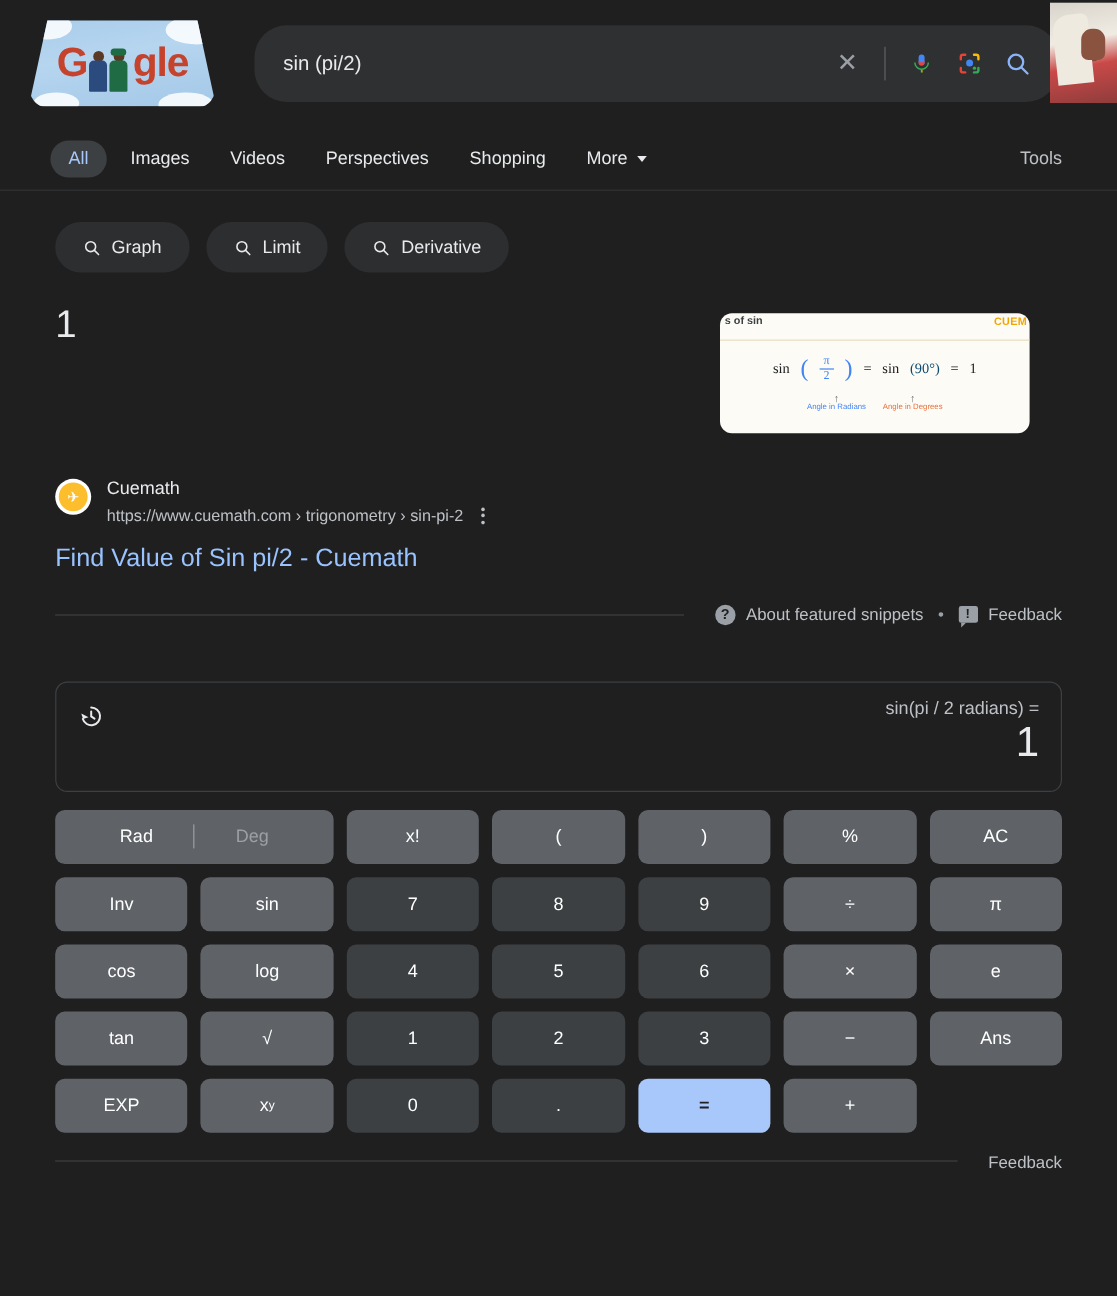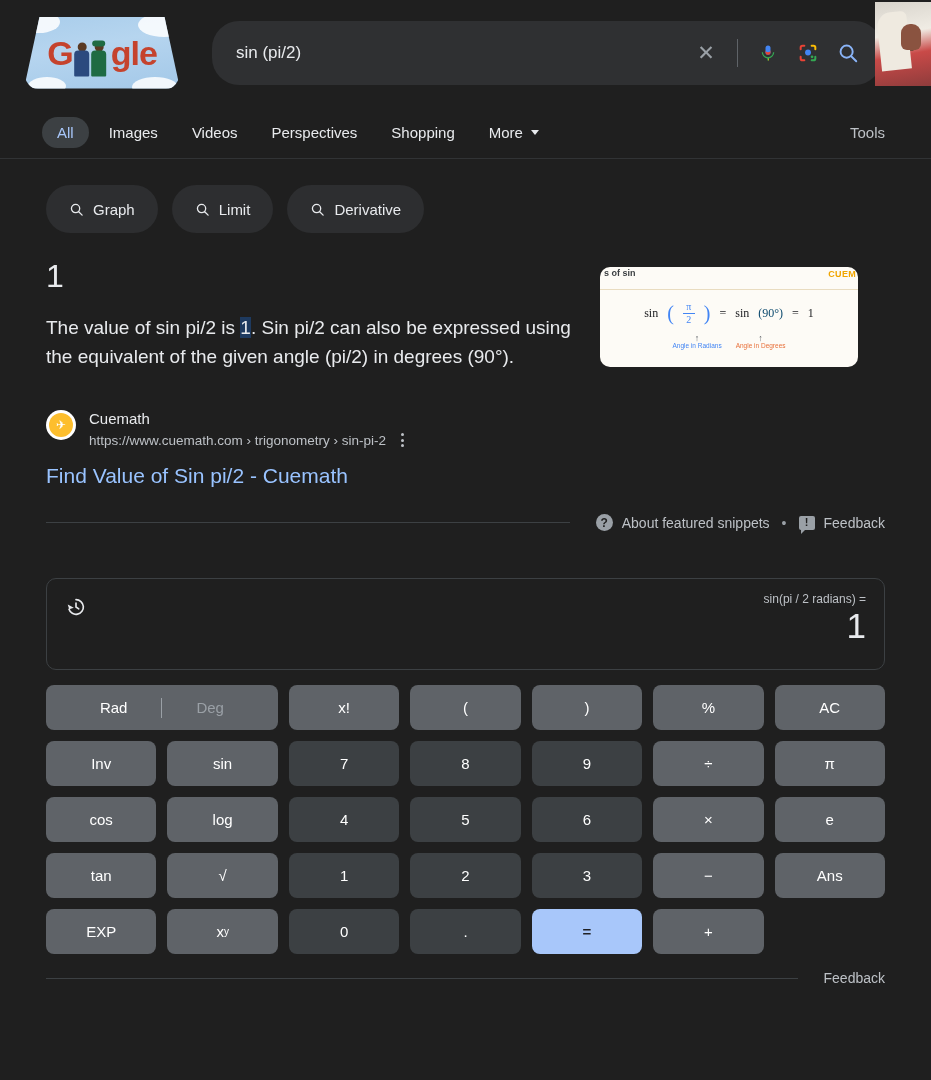--- a/index.html
+++ b/index.html
@@ -197,21 +197,21 @@
   
   .chips {
     display: flex;
     gap: 14px;
     padding: 26px 0 0 46px;
   }
   .chip {
     display: flex;
     align-items: center;
     gap: 9px;
-    height: 48px;
+    height: 42px;
     padding: 0 23px;
     background: #2d2e30;
     border-radius: 24px;
     color: #e8eaed;
     font-size: 15px;
     cursor: pointer;
     white-space: nowrap;
   }
 
   
@@ -365,21 +365,21 @@
     position: relative;
     padding: 13px 18px;
   }
   .hist-icon {
     position: absolute; left: 18px; top: 17px;
     width: 22px; height: 22px; cursor: pointer;
   }
   .calc-expr {
     text-align: right;
     color: #bdc1c6;
-    font-size: 12px;
+    font-size: 15px;
   }
   .calc-result {
     text-align: right;
     color: #e8eaed;
     font-size: 35px;
     margin-top: 2px;
     line-height: 1.05;
   }
   .keypad {
     display: grid;
@@ -519,23 +519,20 @@
         <circle cx="10.5" cy="10.5" r="6.6" stroke="#e8eaed" stroke-width="2.1" fill="none"></circle>
         <line x1="15.5" y1="15.5" x2="21" y2="21" stroke="#e8eaed" stroke-width="2.1" stroke-linecap="round"></line>
       </svg>
       <span>Derivative</span>
     </div>
   </div>
 
   <div class="snippet">
     <div class="snippet-left">
       <div class="big-answer">1</div>
-      <div class="snippet-desc">
-        <span>The value of sin pi/2 is </span><span class="hl">1</span><span>. Sin pi/2 can also be expressed using the equivalent of the given angle (pi/2) in degrees (90°).</span>
-      </div>
     </div>
 
     <div class="thumb">
       <div class="thumb-top">
         <span class="thumb-top-text">s of sin</span>
         <span class="thumb-brand">CUEM</span>
       </div>
       <div class="thumb-eq">
         <span>sin</span>
         <span class="paren">(</span>

